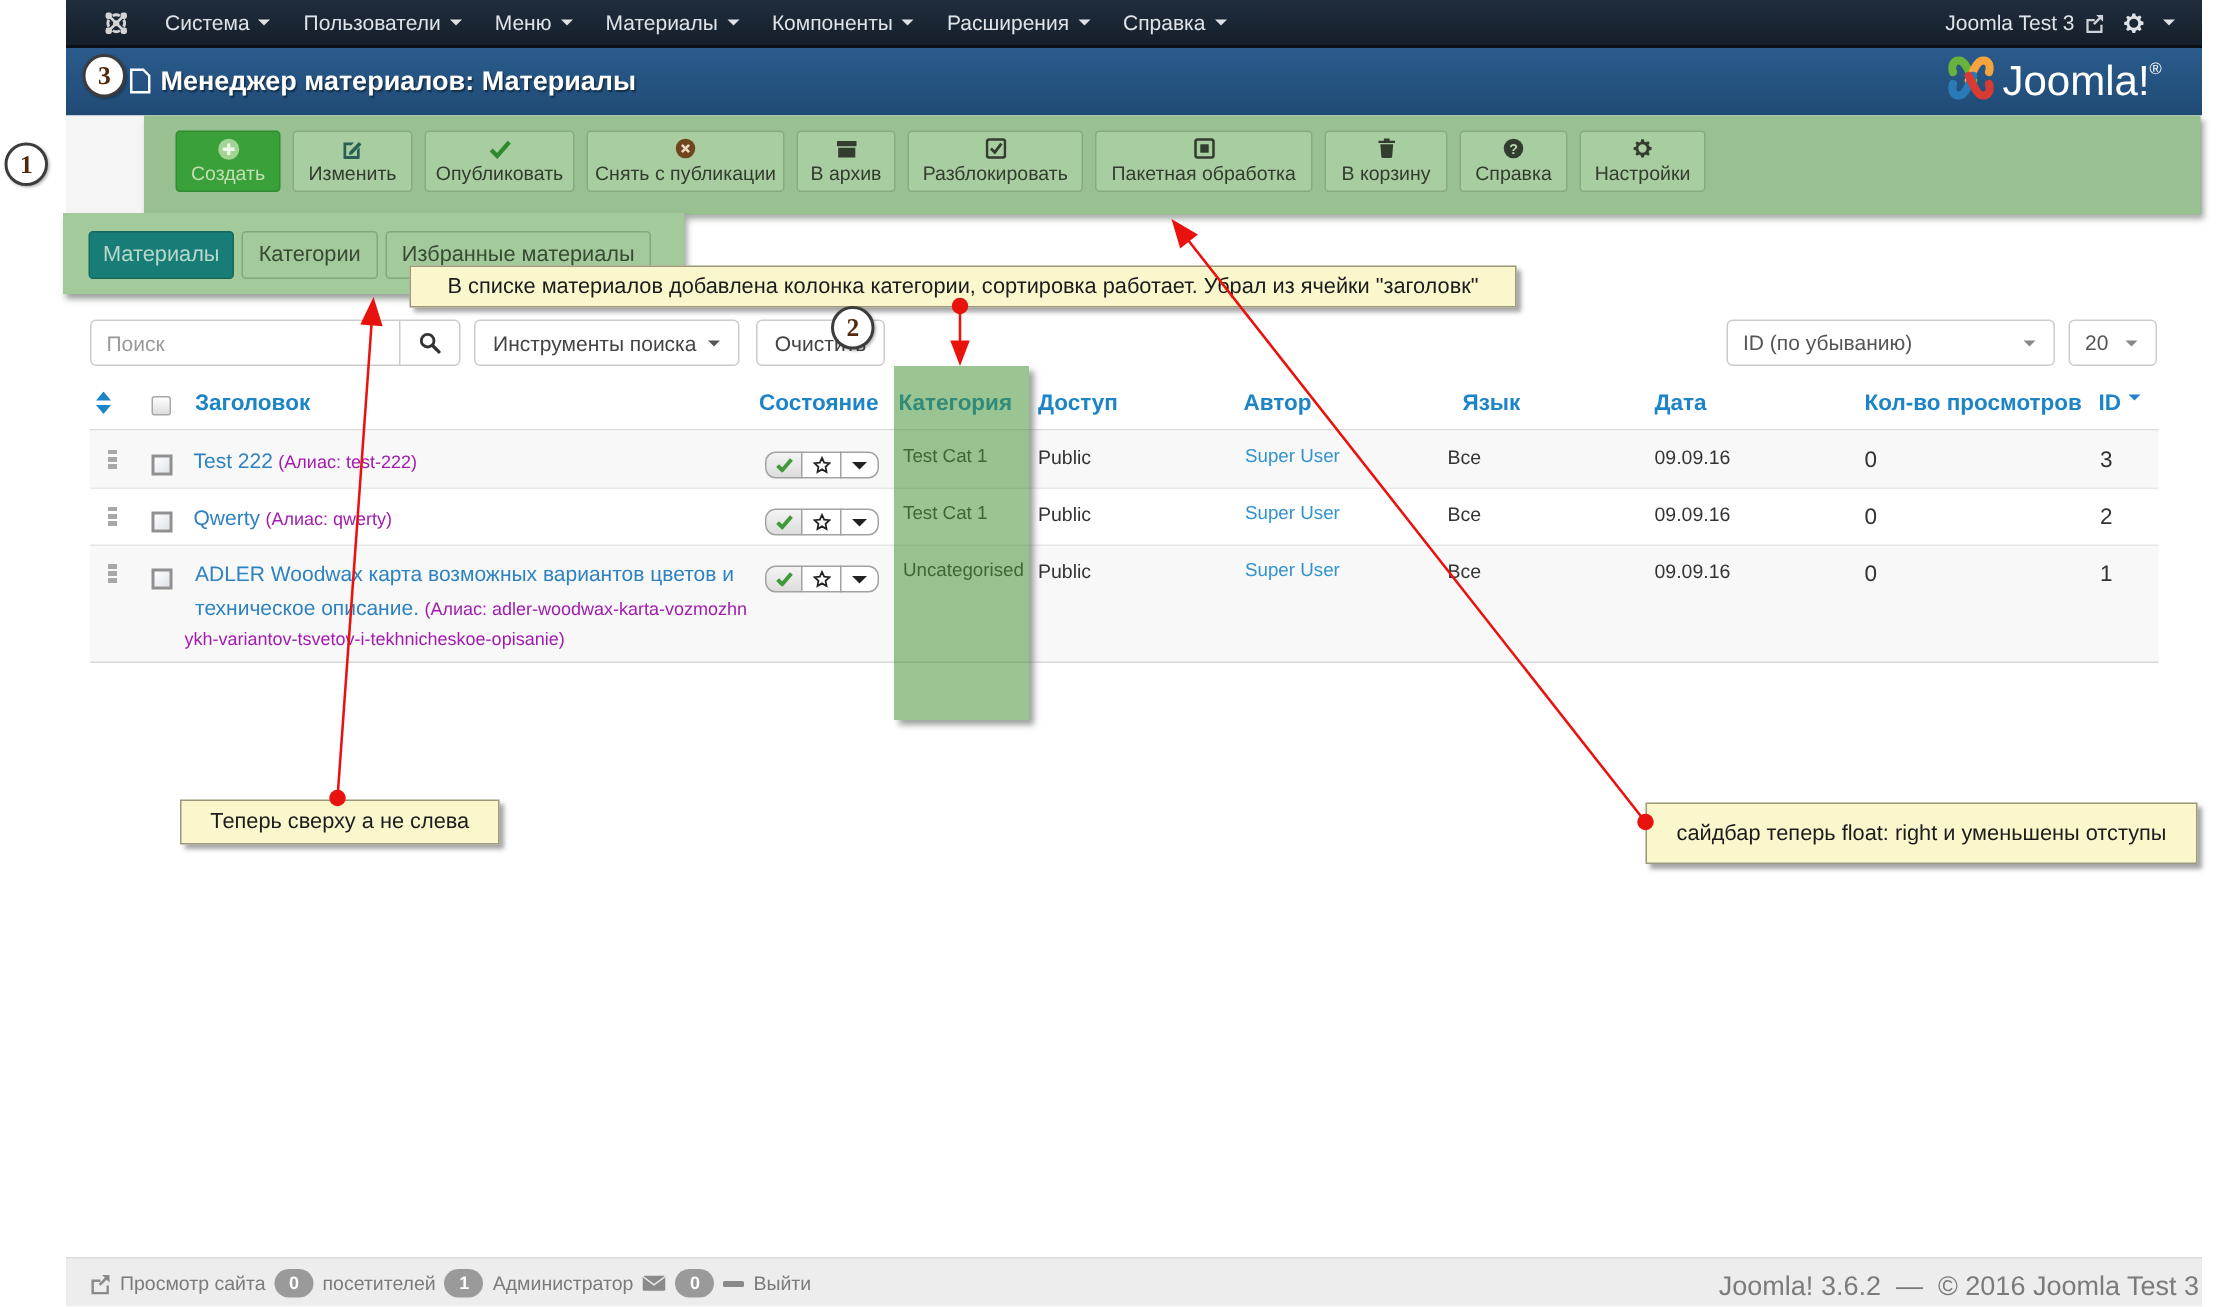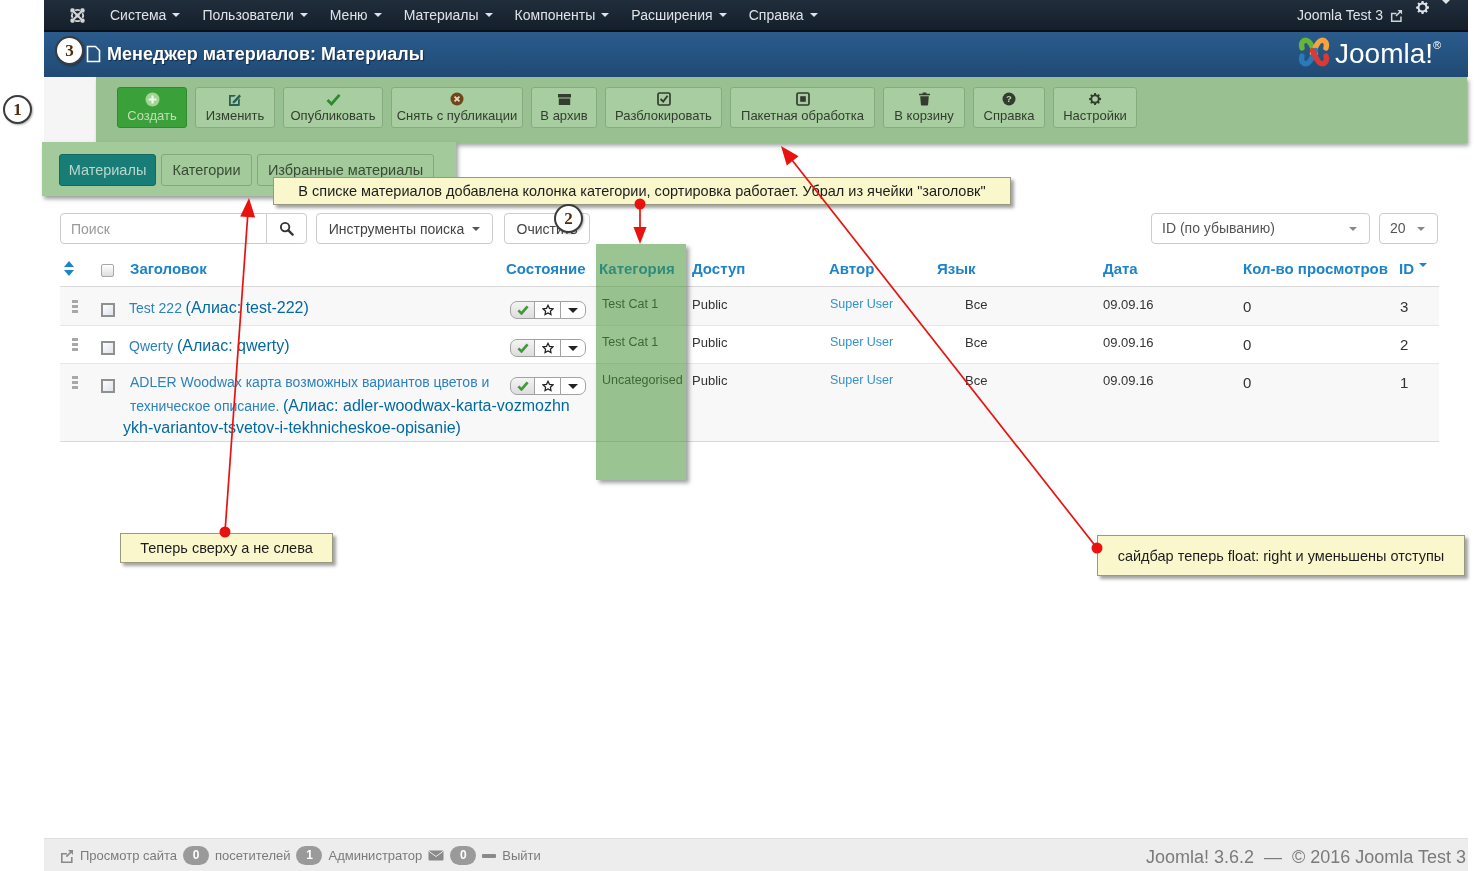--- a/index.html
+++ b/index.html
@@ -12,21 +12,21 @@
     background:linear-gradient(#202d3b,#151f2b);
     border-bottom:2px solid #0b1016; }
   #navbar .menu { position:absolute; top:0; left:55px; height:30px;
     display:flex; align-items:center; }
   #navbar .mi { color:#dfe3e7; font-size:14px; padding:0 11px;
     display:flex; align-items:center; gap:6px; white-space:nowrap; }
   .caret { width:0; height:0; border-left:4px solid transparent;
     border-right:4px solid transparent; border-top:4px solid #dfe3e7;
     display:inline-block; }
   #nav-right { position:absolute; right:18px; top:0; height:30px;
-    display:flex; gap:12px; color:#dfe3e7; font-size:14px; }
+    display:flex; align-items:center; gap:12px; color:#dfe3e7; font-size:14px; }
 
   
   #subhead { left:44px; top:32px; width:1424px; height:45px;
     background:linear-gradient(#2b5c8d,#1f4a74); }
   #pagetitle { position:absolute; left:63px; top:12px; color:#fff;
     font-size:18px; font-weight:bold;
     text-shadow:1px 1px 1px rgba(0,0,0,0.45); }
 
   
   #strip { left:44px; top:77px; width:1424px; height:66px; background:#f5f5f5; }
@@ -73,21 +73,21 @@
     border:1px solid #ccc; border-radius:4px; color:#555; font-size:14px; }
   .selc .txt { position:absolute; left:10px; top:6px; }
   .selc .dcaret { position:absolute; right:12px; top:13px; border-top-color:#888; }
 
   
   .hrow { color:#1e84c8; font-weight:bold; font-size:15px; position:absolute; }
   .stripe { position:absolute; left:60px; width:1379px; background:#f8f8f8; }
   .rline { position:absolute; left:60px; width:1379px; height:1px; background:#e7e7e7; }
   .cell { position:absolute; color:#333; font-size:13px; }
   .titlelink { color:#2e82c0; font-size:14px; }
-  .alias { color:#0369a1; font-size:16px; }
+  .alias { color:#a21caf; font-size:12px; }
   .link13 { position:absolute; color:#3292ce; font-size:12.5px; }
 
   
   .stgroup { position:absolute; width:76px; height:18px; }
   .stgroup .b { position:absolute; top:0; height:18px; border:1px solid #a2a2a2;
     background:#fff; display:flex; align-items:center; justify-content:center; }
   .stgroup .b1 { left:0; width:25px; border-radius:7px 0 0 7px;
     background:linear-gradient(#f4f4f4,#dddddd); }
   .stgroup .b2 { left:24px; width:27px; }
   .stgroup .b3 { left:50px; width:26px; border-radius:0 7px 7px 0; }
@@ -266,21 +266,21 @@
 <svg class="abs" style="left:63px;top:261px" width="12" height="15" viewBox="0 0 12 15">
   <path d="M6 0 L11 6 H1 z" fill="#1e84c8"></path>
     <path d="M6 15 L11 9 H1 z" fill="#1e84c8"></path>
 </svg>
 <div class="abs" style="left:101px;top:264px;width:13px;height:13px;border:1px solid #a8a8a8;background:linear-gradient(#fff,#ddd);border-radius:2px"></div>
 <div class="hrow" style="left:130px;top:260px">Заголовок</div>
 <div class="hrow" style="left:506px;top:260px">Состояние</div>
 <div class="hrow" style="left:599px;top:260px">Категория</div>
 <div class="hrow" style="left:692px;top:260px">Доступ</div>
 <div class="hrow" style="left:829px;top:260px">Автор</div>
-<div class="hrow" style="left:937px;top:260px">Язык</div>
+<div class="hrow" style="left:975px;top:260px">Язык</div>
 <div class="hrow" style="left:1103px;top:260px">Дата</div>
 <div class="hrow" style="left:1243px;top:260px">Кол-во просмотров</div>
 <div class="hrow" style="left:1399px;top:260px">ID</div>
 <span class="abs" style="left:1419px;top:267px"><span class="dcaret" style="border-top-color:#1e84c8"></span></span>
 
 <div class="abs" style="left:60px;top:286px;width:1379px;height:1px;background:#d8d8d8"></div>
 
 <div class="stripe" style="top:287px;height:38px"></div>
 <div class="stripe" style="top:363px;height:78px"></div>
 <div class="rline" style="top:325px"></div>

